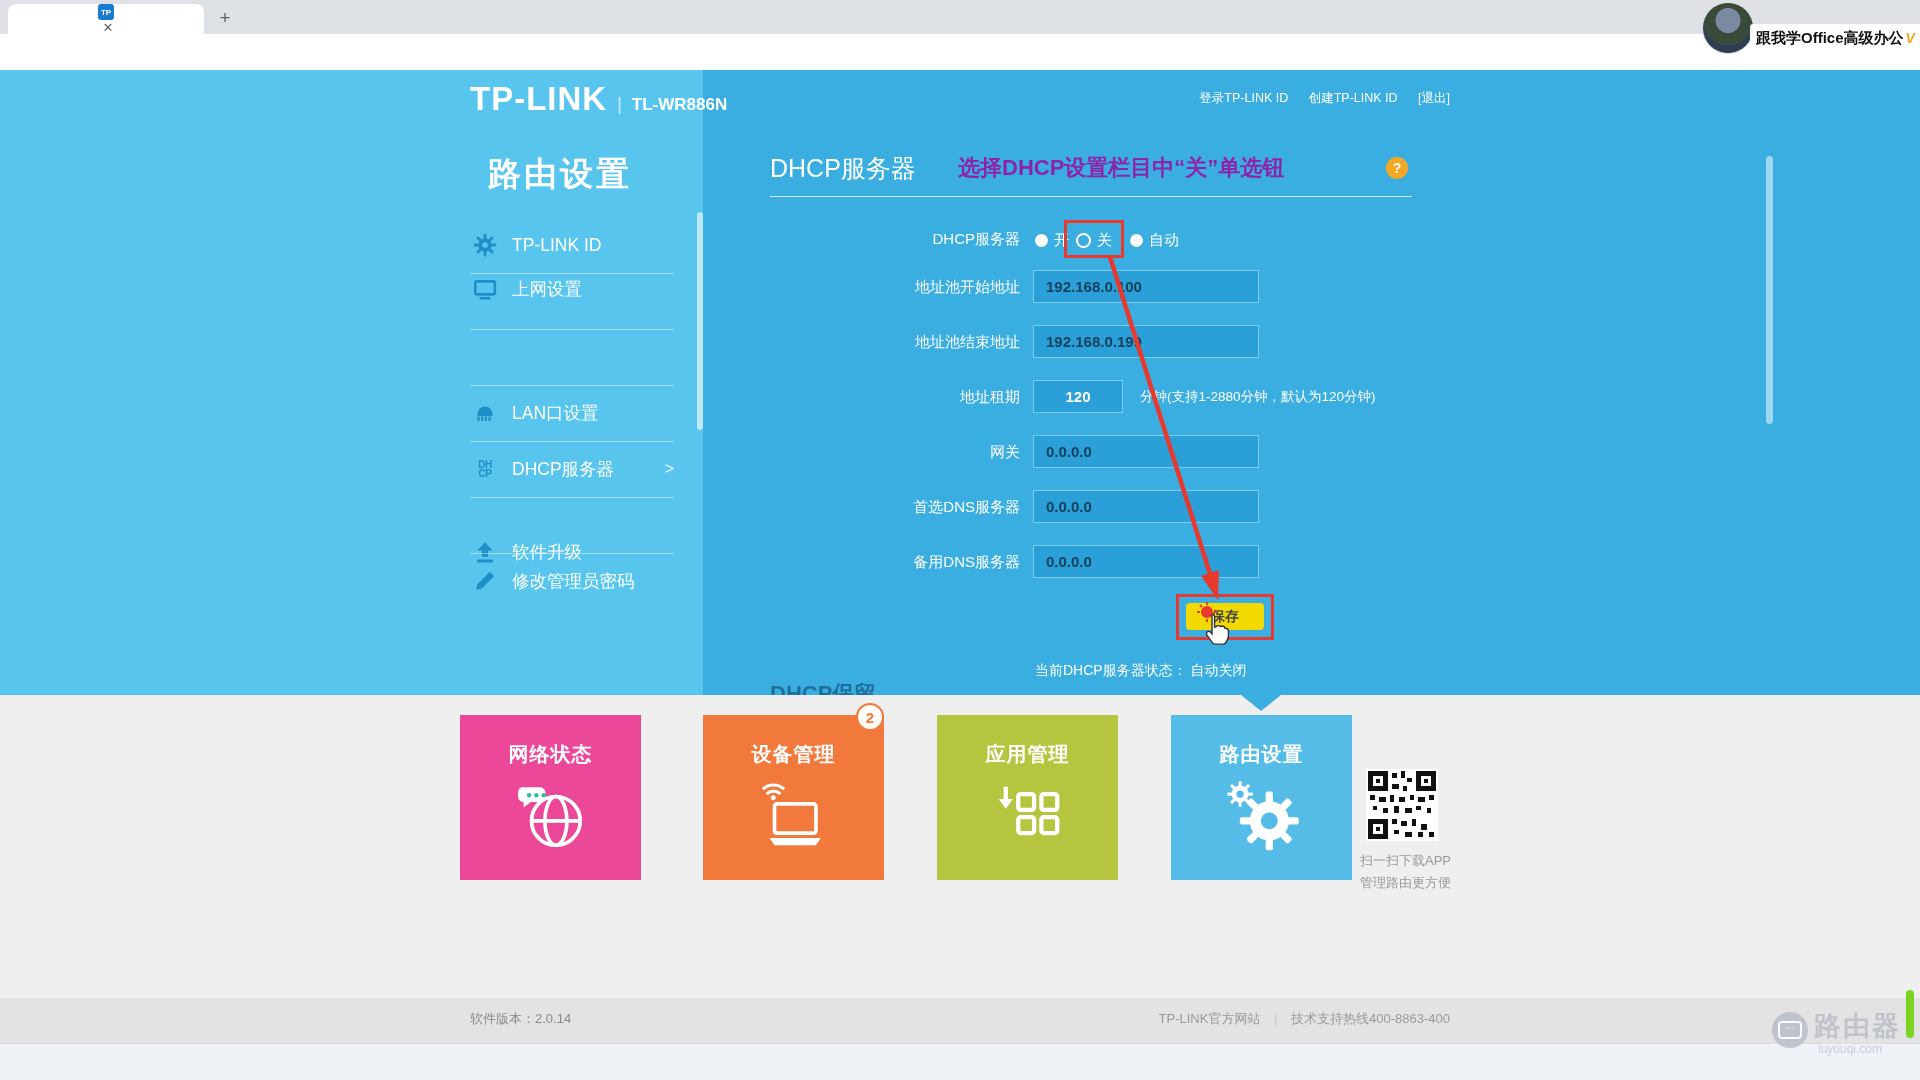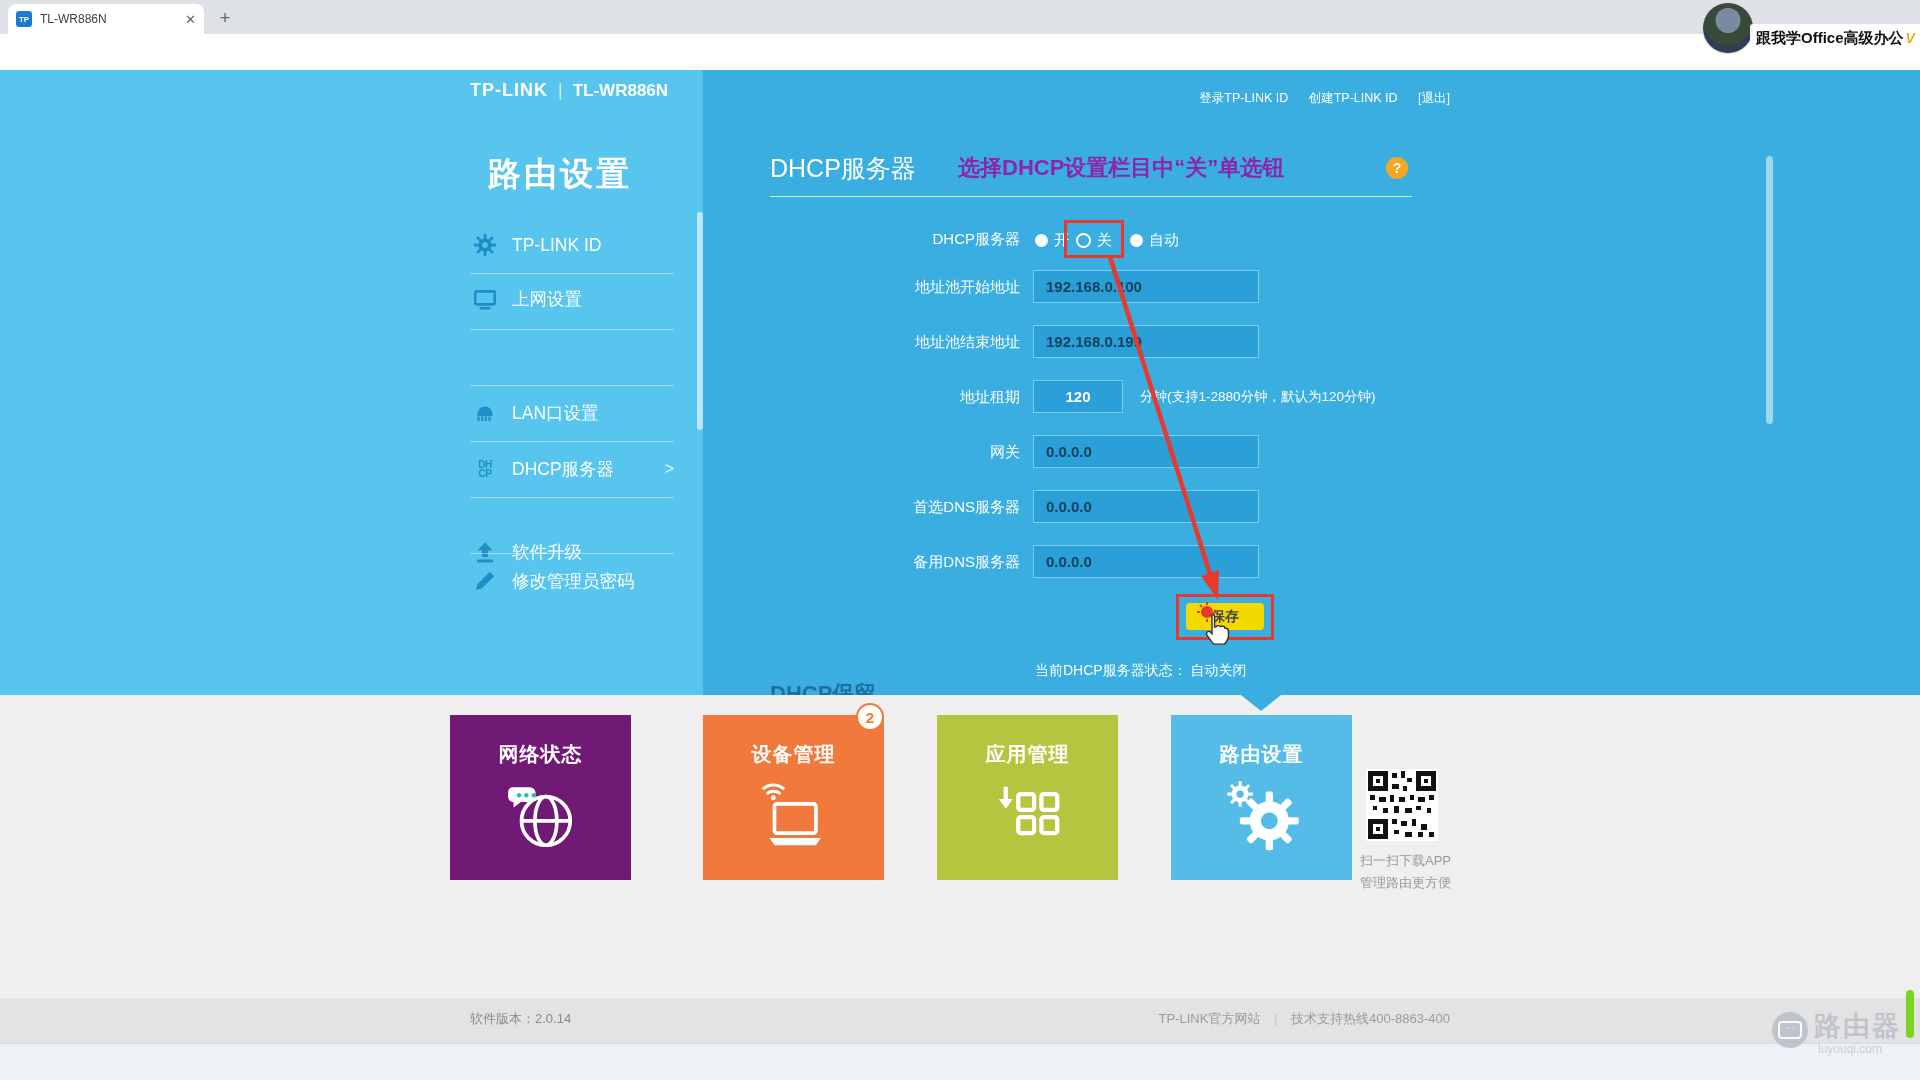--- a/index.html
+++ b/index.html
@@ -2,21 +2,21 @@
 <html><head>
 <meta charset="utf-8">
 <style>
   html,body{margin:0;padding:0;background:#222;}
   .screen{position:relative;width:1920px;height:1080px;overflow:hidden;
     font-family:"Liberation Sans","DejaVu Sans",sans-serif;}
 
   
   .tabstrip{position:absolute;left:0;top:0;width:1920px;height:34px;background:#dee1e6;}
   .tab{position:absolute;left:8px;top:4px;width:196px;height:30px;background:#fff;
-    border-radius:8px 8px 0 0;display:flex;align-items:center;padding:0 8px;box-sizing:border-box;}
+    border-radius:8px 8px 0 0;display:flex;align-items:center;padding:0 8px;box-sizing:border-box;flex-direction:column;}
   .favicon{width:16px;height:16px;background:#1a7bd0;border-radius:3px;color:#fff;
     font-size:8px;font-weight:bold;display:flex;align-items:center;justify-content:center;flex:0 0 auto;}
   .tab-title{font-size:12px;color:#3c4043;margin-left:8px;flex:1;white-space:nowrap;overflow:hidden;}
   .tab-close{color:#5f6368;font-size:13px;margin-left:4px;}
   .newtab{position:absolute;left:212px;top:6px;width:26px;height:24px;color:#5f6368;
     font-size:18px;display:flex;align-items:center;justify-content:center;}
   .toolbar{position:absolute;left:0;top:34px;width:1920px;height:36px;background:#fff;border-bottom:1px solid #d6d9dc;}
   .navbtn{position:absolute;top:42px;font-size:17px;color:#5f6368;}
   .addr{position:absolute;left:110px;top:40px;width:1600px;height:28px;background:#f0f1f2;
     border-radius:14px;display:flex;align-items:center;padding:0 14px;box-sizing:border-box;}
@@ -35,21 +35,21 @@
   .wm-strip{position:absolute;left:48px;top:22px;height:28px;background:rgba(255,255,255,.95);
     border-radius:3px;display:flex;align-items:center;padding:0 6px;}
   .wm-name{font-size:15px;font-weight:bold;color:#111;white-space:nowrap;}
   .wm-v{font-size:14px;font-weight:bold;color:#f5a623;font-style:italic;margin-left:2px;}
 
   
   .page-side{position:absolute;left:0;top:70px;width:703px;height:625px;background:#58c5ee;}
   .page-main{position:absolute;left:703px;top:70px;width:1217px;height:625px;background:#3aaee1;}
 
   .brand{position:absolute;left:470px;top:80px;color:#fff;display:flex;align-items:baseline;z-index:5;}
-  .brand .tp{font-size:18px;font-weight:bold;letter-spacing:1px;}
+  .brand .tp{font-size:33px;font-weight:bold;letter-spacing:1px;}
   .brand .sep{margin:0 10px;opacity:.7;font-size:18px;}
   .brand .model{font-size:17px;font-weight:bold;}
 
   .toplinks{position:absolute;left:1100px;top:88px;width:350px;text-align:right;z-index:5;}
   .toplinks span{color:#fff;font-size:12.5px;margin-left:16px;cursor:pointer;}
 
   .side-title{position:absolute;left:440px;top:152px;width:240px;text-align:center;color:#fff;
     font-size:33px;font-weight:bold;letter-spacing:3px;}
   .menu-item{position:absolute;left:470px;width:204px;height:56px;display:flex;align-items:center;color:#fff;}
   .menu-item .mi-icon{width:30px;height:30px;flex:0 0 auto;display:flex;align-items:center;justify-content:center;}
@@ -206,21 +206,21 @@
             </g>
         <circle cx="12" cy="12" r="6.2"></circle>
             <circle cx="12" cy="12" r="2.6" fill="#58c5ee"></circle>
           </g>
         </svg>
     </span>
     <span class="mi-label">TP-LINK ID</span>
   </div>
   <div class="menu-sep" style="top:273px"></div>
 
-  <div class="menu-item" style="top:271px">
+  <div class="menu-item" style="top:261px">
     <span class="mi-icon">
       <svg width="26" height="26" viewBox="0 0 24 24" fill="none" stroke="#1e8fc6" stroke-width="2.4">
         <rect x="3" y="5" width="18" height="12" rx="1"></rect>
           <line x1="7" y1="20.5" x2="17" y2="20.5"></line>
         </svg>
     </span>
     <span class="mi-label">上网设置</span>
   </div>
   <div class="menu-sep" style="top:329px"></div>
 
@@ -333,21 +333,21 @@
     </g>
   </svg>
   <svg class="anno-svg" style="left:1198px;top:612px" width="34" height="34" viewBox="0 0 24 24">
     <path d="M10.3 2c.8 0 1.4.6 1.4 1.4v7.2l1-.2c.4-.5 1-.8 1.7-.8.6 0 1.2.3 1.6.7.3-.2.7-.4 1.1-.4 1 0 1.8.7 2 1.6h.4c1.1 0 2 .9 2 2v3.3c0 .8-.2 1.5-.5 2.2l-1.2 2.4c-.4.8-1.2 1.3-2.1 1.3h-5.6c-.8 0-1.6-.4-2-1.1l-3.8-5.3c-.5-.7-.4-1.6.2-2.2.6-.6 1.6-.6 2.2 0l1.2 1.2V3.4C8.9 2.6 9.5 2 10.3 2z" fill="#fff" stroke="#333" stroke-width="1"></path>
   </svg>
 
   <div class="band"></div>
   <div class="footer-strip"></div>
   <div class="notch"></div>
 
-  <div class="tile" style="left: 450px; background-color: #701a75;">
+  <div class="tile" style="left: 460px; background-color: #ec4899;">
     <div class="t-label">网络状态</div>
     <div class="t-icon">
       <svg width="78" height="78" viewBox="0 0 64 64" fill="none" stroke="#fff" stroke-width="3">
         <circle cx="36" cy="36" r="20"></circle>
         <ellipse cx="36" cy="36" rx="9" ry="20"></ellipse>
         <line x1="16" y1="36" x2="56" y2="36"></line>
         <g fill="#fff" stroke="none">
             <path d="M8 14h20a6 6 0 0 1 6 6v4a6 6 0 0 1-6 6H18l-8 6v-6a6 6 0 0 1-6-6v-4a6 6 0 0 1 4-6z" transform="translate(2 -2) scale(.75)"></path>
           </g>
         <g fill="#29bfad" stroke="none">

